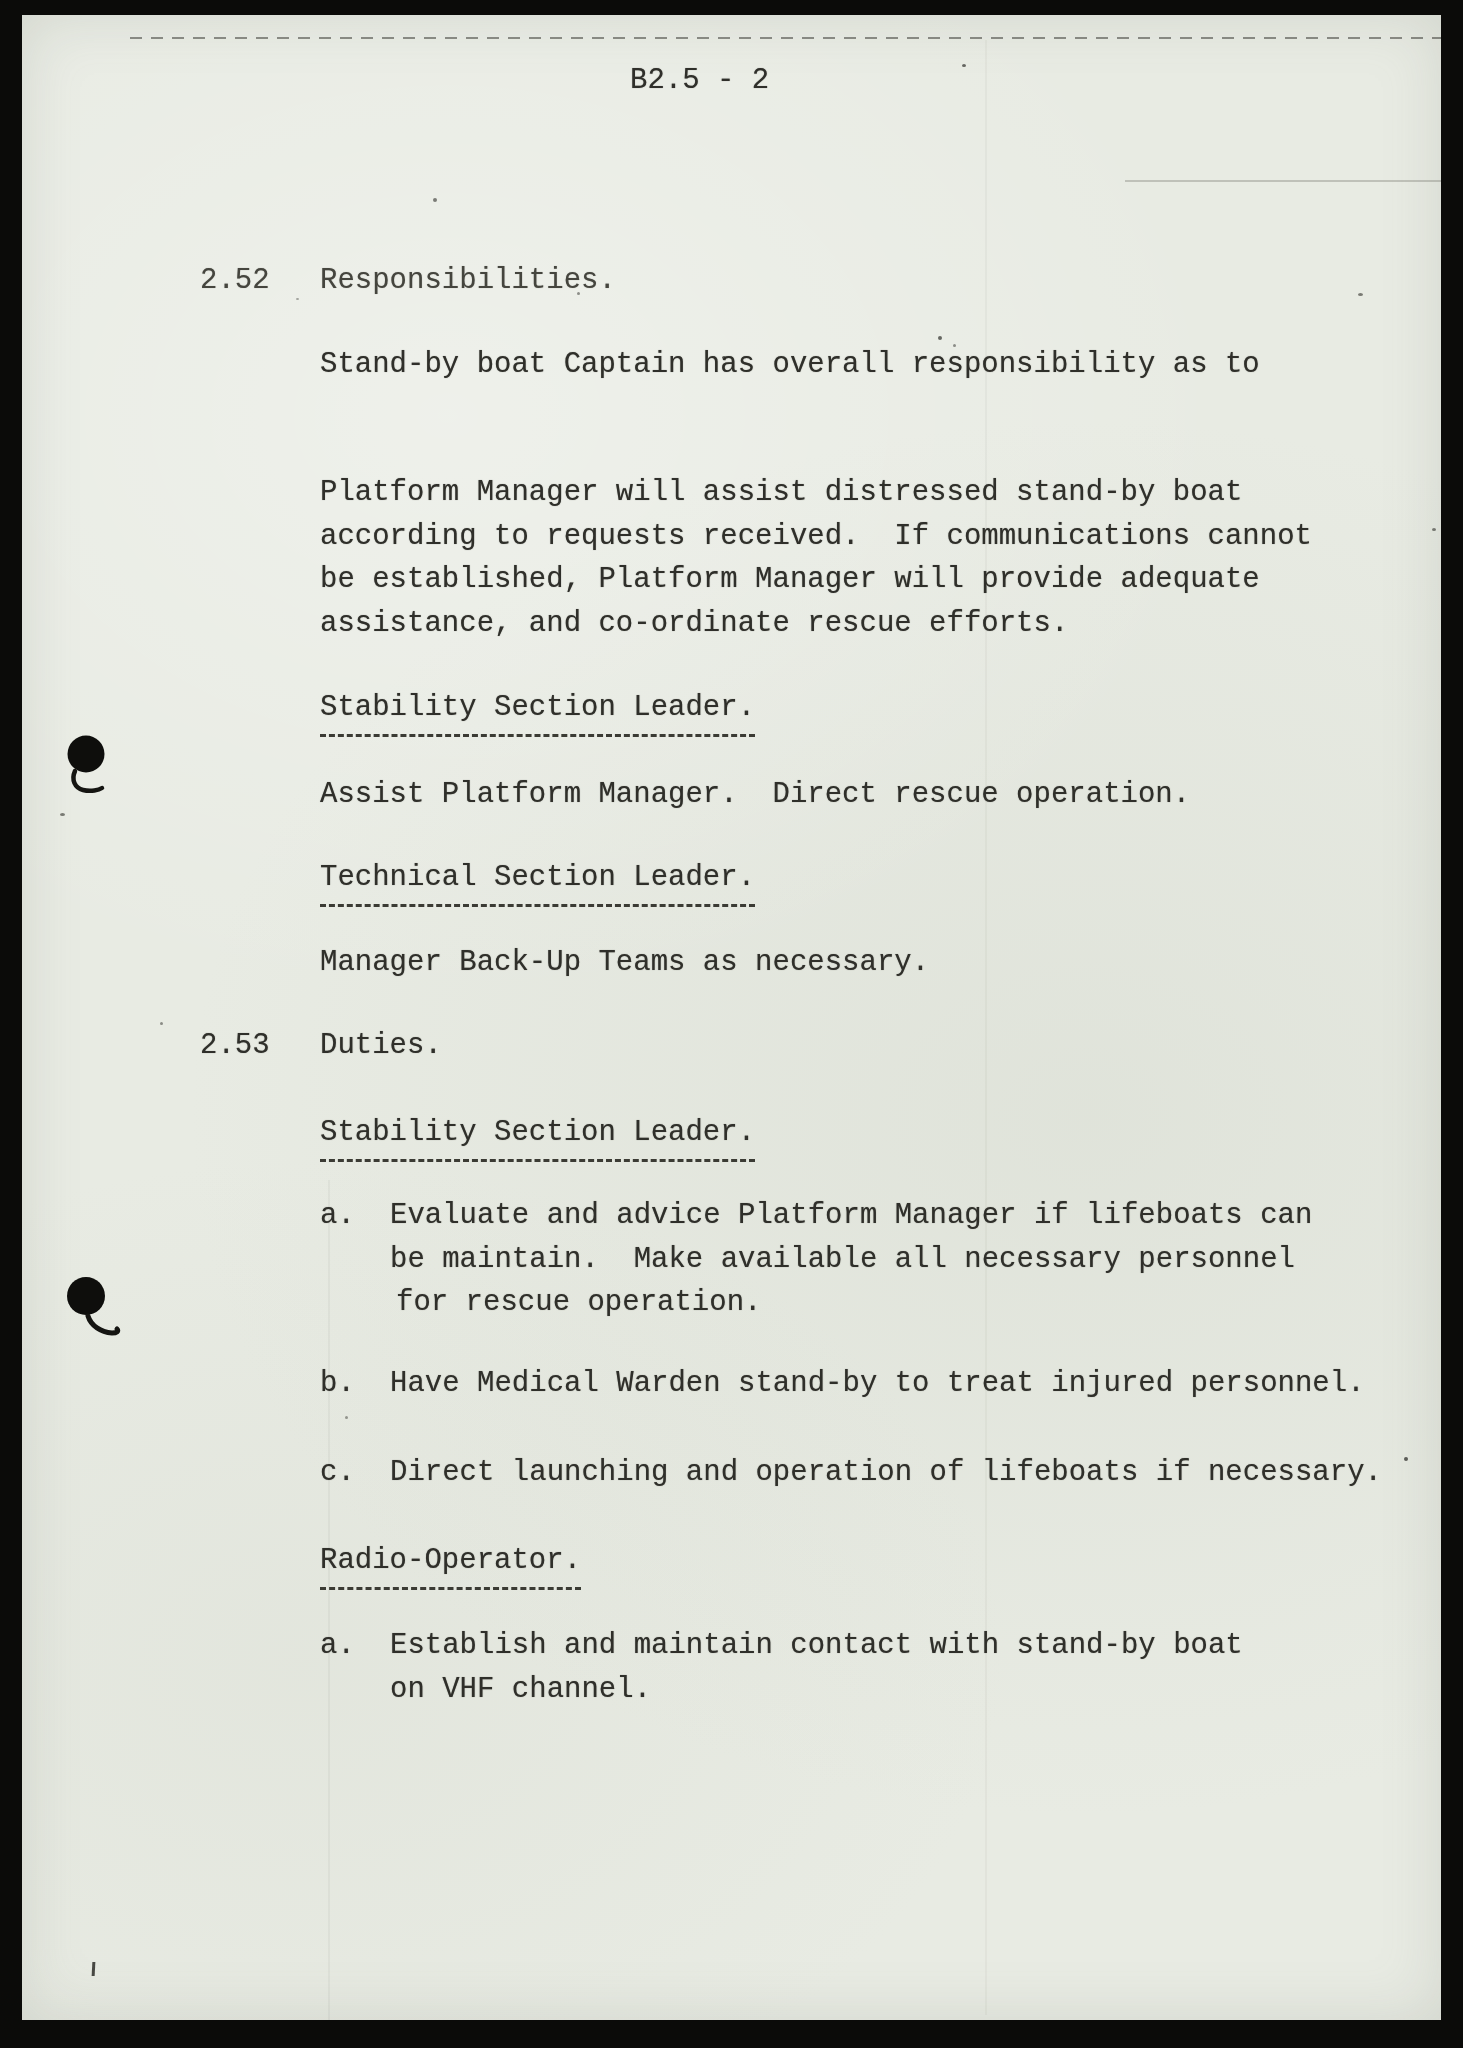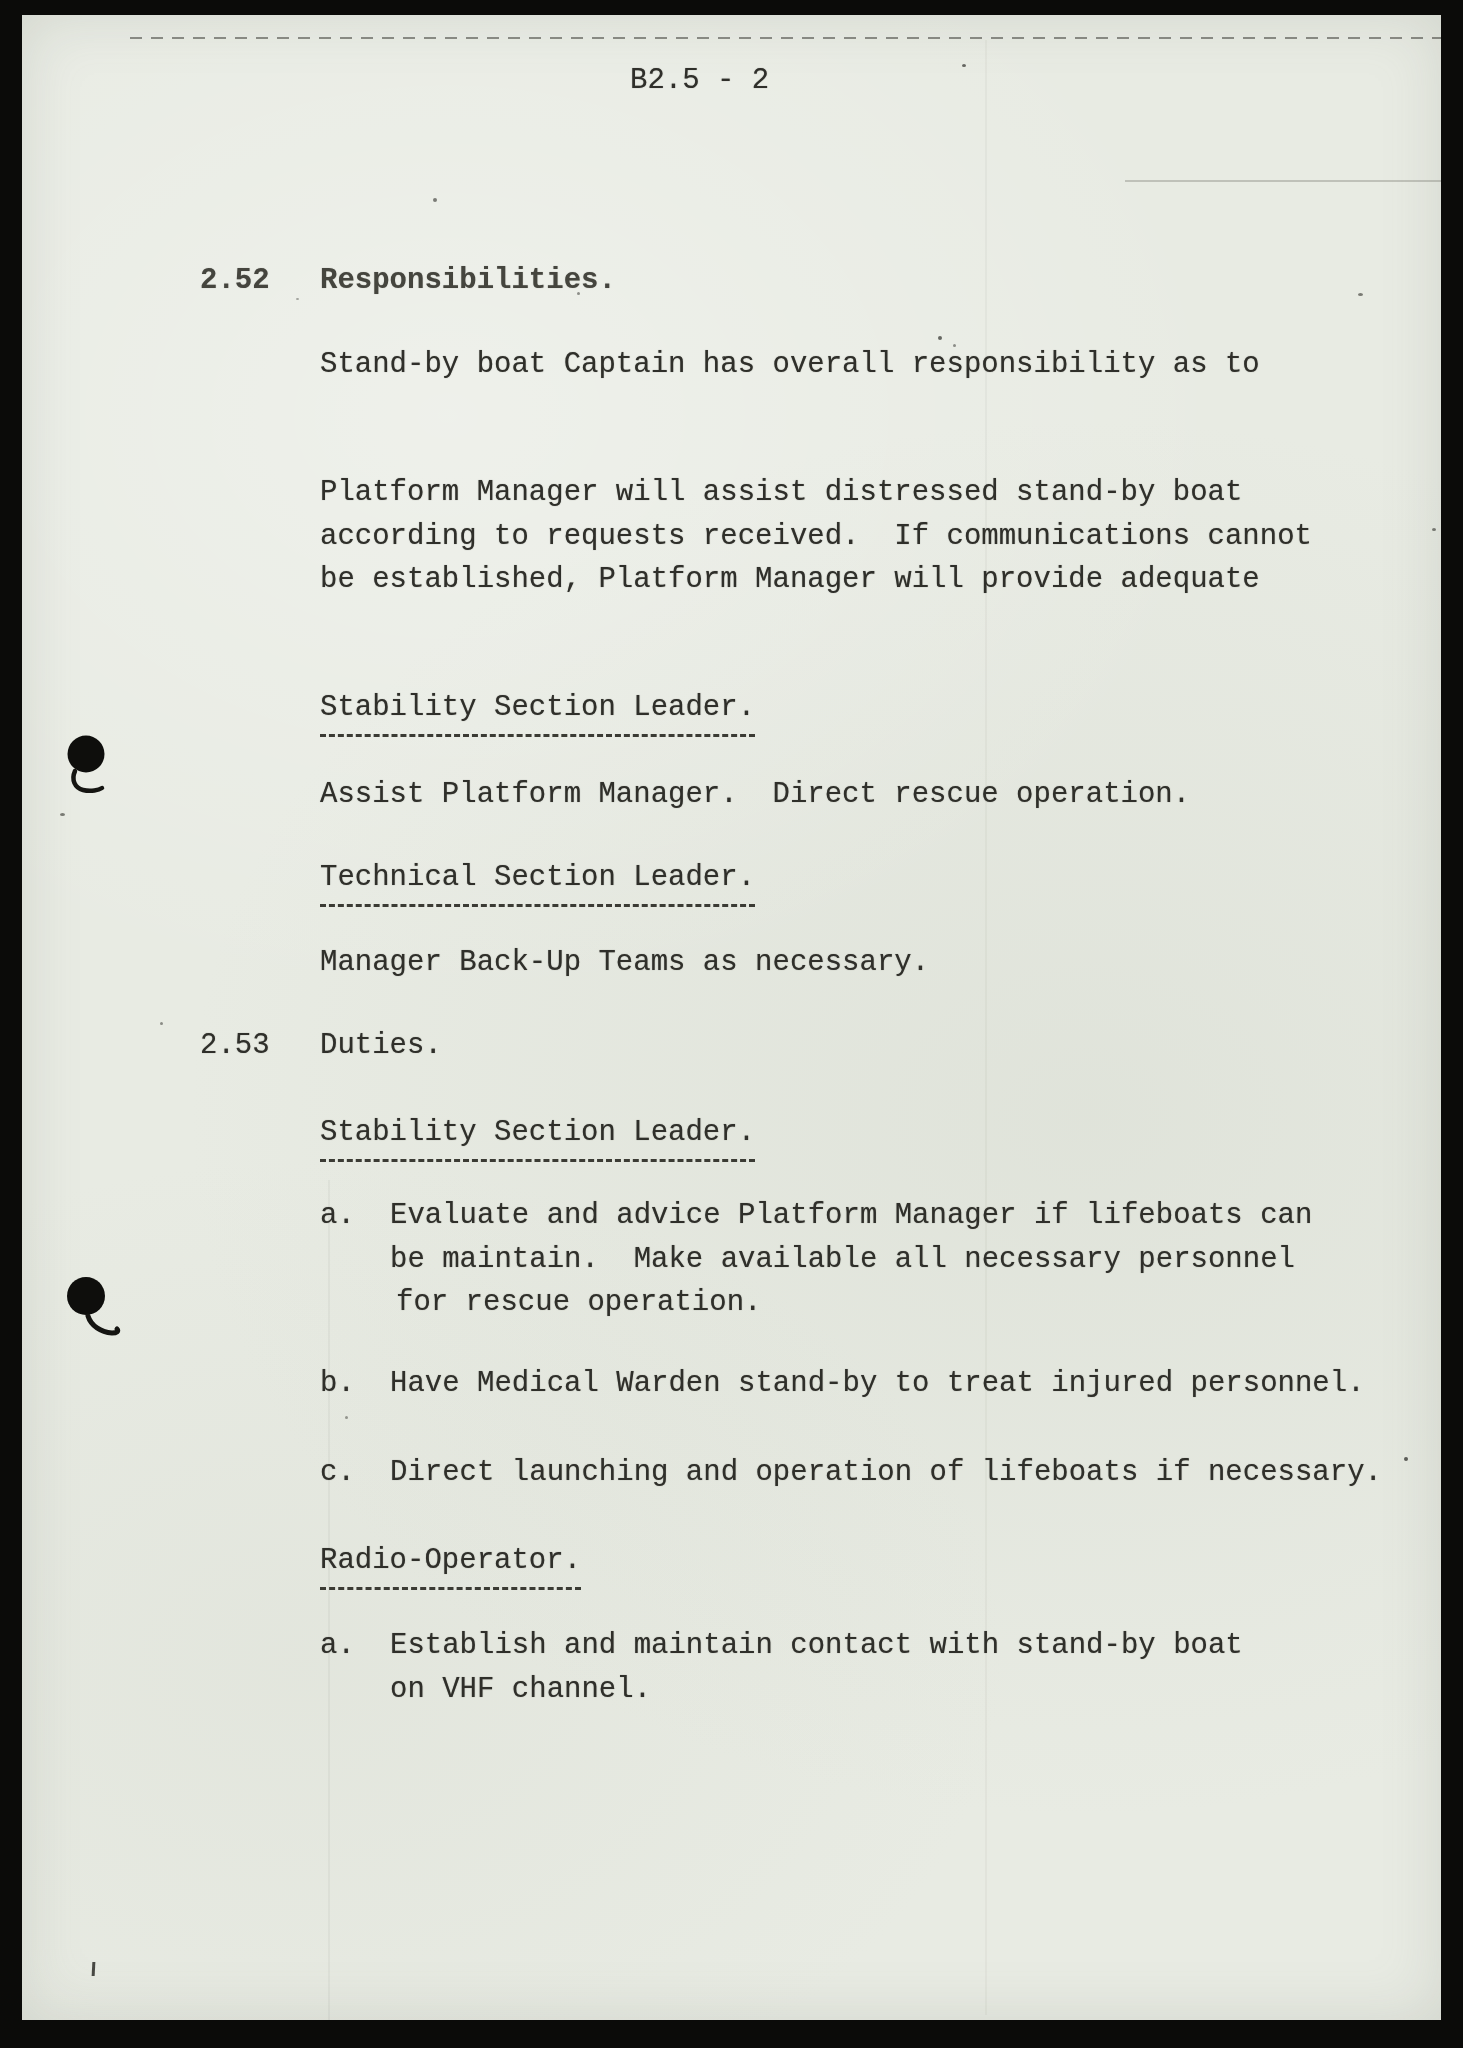--- a/index.html
+++ b/index.html
@@ -10,21 +10,21 @@
          background-color:#e8ebe3;
          background-image:
            radial-gradient(ellipse 800px 600px at 30% 20%, rgba(255,255,255,.28), rgba(255,255,255,0)),
            radial-gradient(ellipse 900px 700px at 75% 55%, rgba(204,209,197,.30), rgba(204,209,197,0)),
            radial-gradient(ellipse 700px 500px at 20% 82%, rgba(210,214,203,.25), rgba(210,214,203,0));
          box-shadow: inset 0 0 60px rgba(110,115,104,.18);}
   
   .t{position:absolute;font-size:29px;line-height:43.5px;color:#2f2f2a;white-space:pre;
      text-shadow:0 0 1px rgba(47,47,42,.5);}
   .heading{border-bottom:3px dashed #3b3b34;padding-bottom:4px;}
-  .lighter{color:#45453e;text-shadow:0 0 1px rgba(69,69,62,.4);font-weight:bold;}
+  .lighter{color:#45453e;text-shadow:0 0 1px rgba(69,69,62,.4);}
   
   .speck{position:absolute;background:#2e2e29;border-radius:50%;}
   .streak{position:absolute;background:#3a3a35;}
   #fold-line{position:absolute;left:130px;top:37px;width:1311px;height:2px;opacity:.55;
      background:repeating-linear-gradient(90deg,#3c3c36 0 12px,rgba(60,60,54,0) 12px 21px);}
   #crease-right{position:absolute;left:1125px;top:180px;width:316px;height:2px;
      background:rgba(110,110,100,.33);}
   .hole{position:absolute;}
   #tick-mark{position:absolute;left:92px;top:1962px;width:3px;height:14px;background:#2c2c27;
      transform:rotate(3deg);opacity:.85;}
@@ -44,20 +44,21 @@
   <div class="t" style="left:630px;top:59px">B2.5 - 2</div>
 
   <div class="t lighter" style="left:200px;top:259px">2.52</div>
   <div class="t lighter" style="left:320px;top:259px">Responsibilities.</div>
 
   <div class="t" style="left:320px;top:343px">Stand-by boat Captain has overall responsibility as to</div>
 
   <div class="t" style="left:320px;top:471px">Platform Manager will assist distressed stand-by boat</div>
   <div class="t" style="left:320px;top:514.5px">according to requests received.  If communications cannot</div>
   <div class="t" style="left:320px;top:558px">be established, Platform Manager will provide adequate</div>
+  <div class="t" style="left:320px;top:601.5px">assistance, and co-ordinate rescue efforts.</div>
 
   <div class="t heading" style="left:320px;top:686px">Stability Section Leader.</div>
   <div class="t" style="left:320px;top:773px">Assist Platform Manager.  Direct rescue operation.</div>
 
   <div class="t heading" style="left:320px;top:856px">Technical Section Leader.</div>
   <div class="t" style="left:320px;top:941px">Manager Back-Up Teams as necessary.</div>
 
   <div class="t" style="left:200px;top:1024px">2.53</div>
   <div class="t" style="left:320px;top:1024px">Duties.</div>
 

